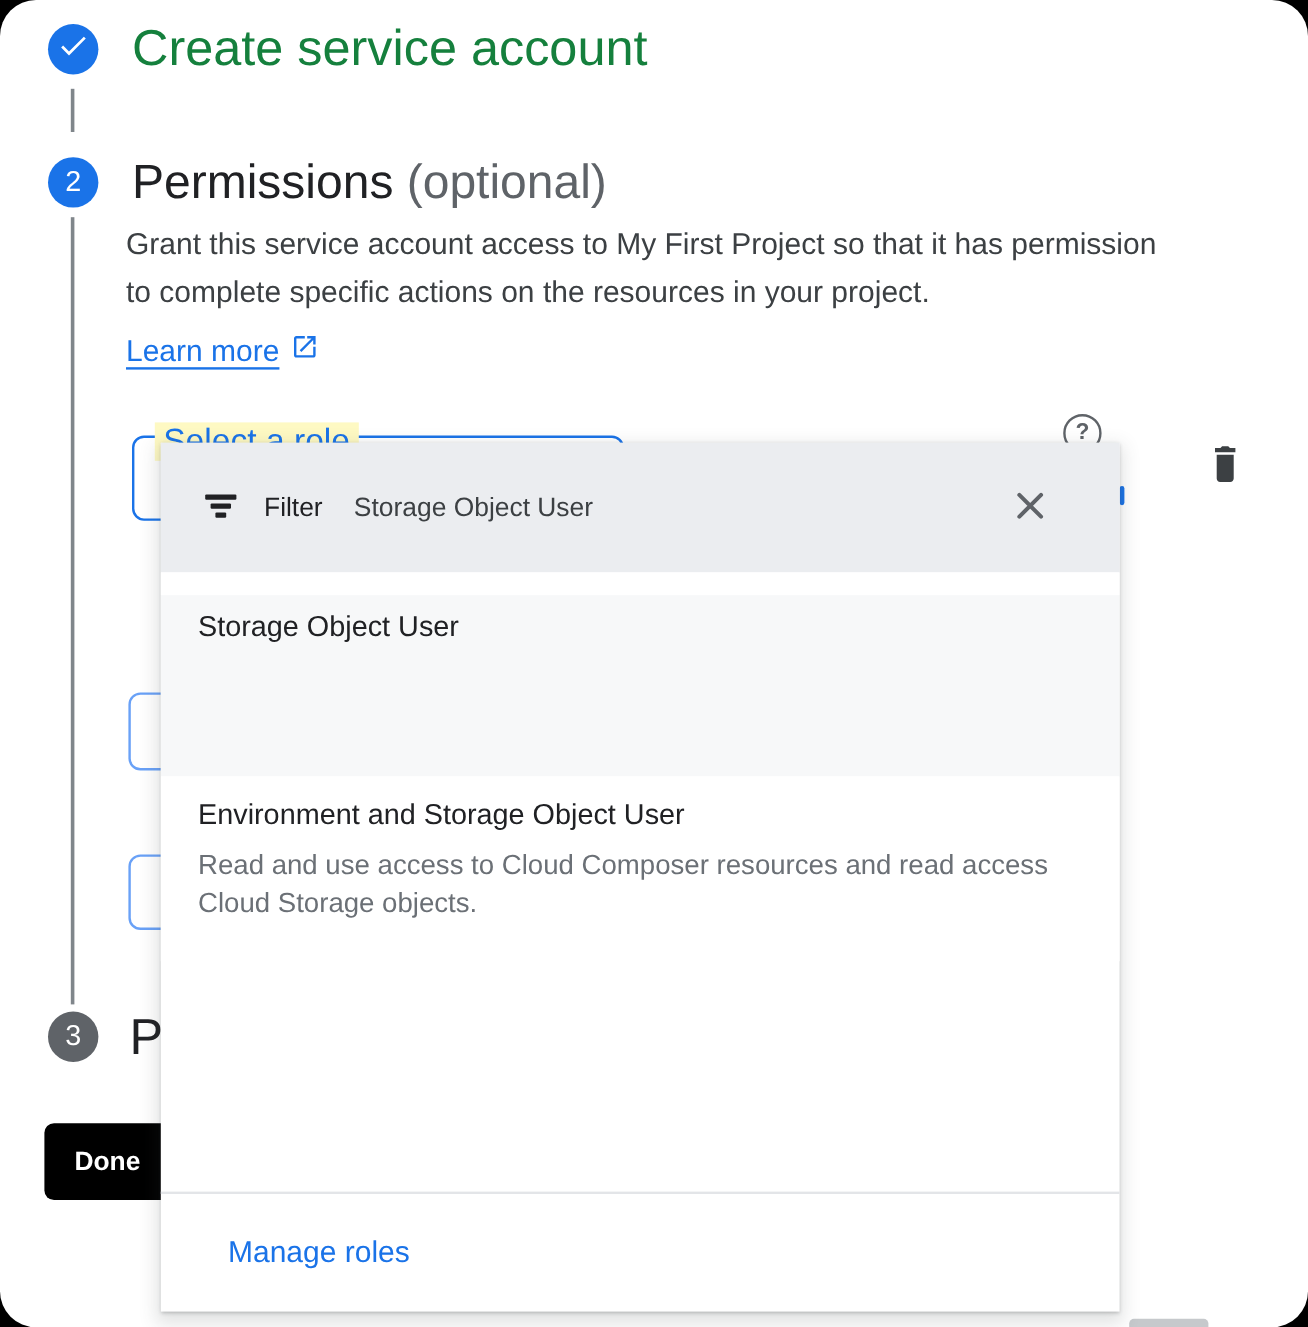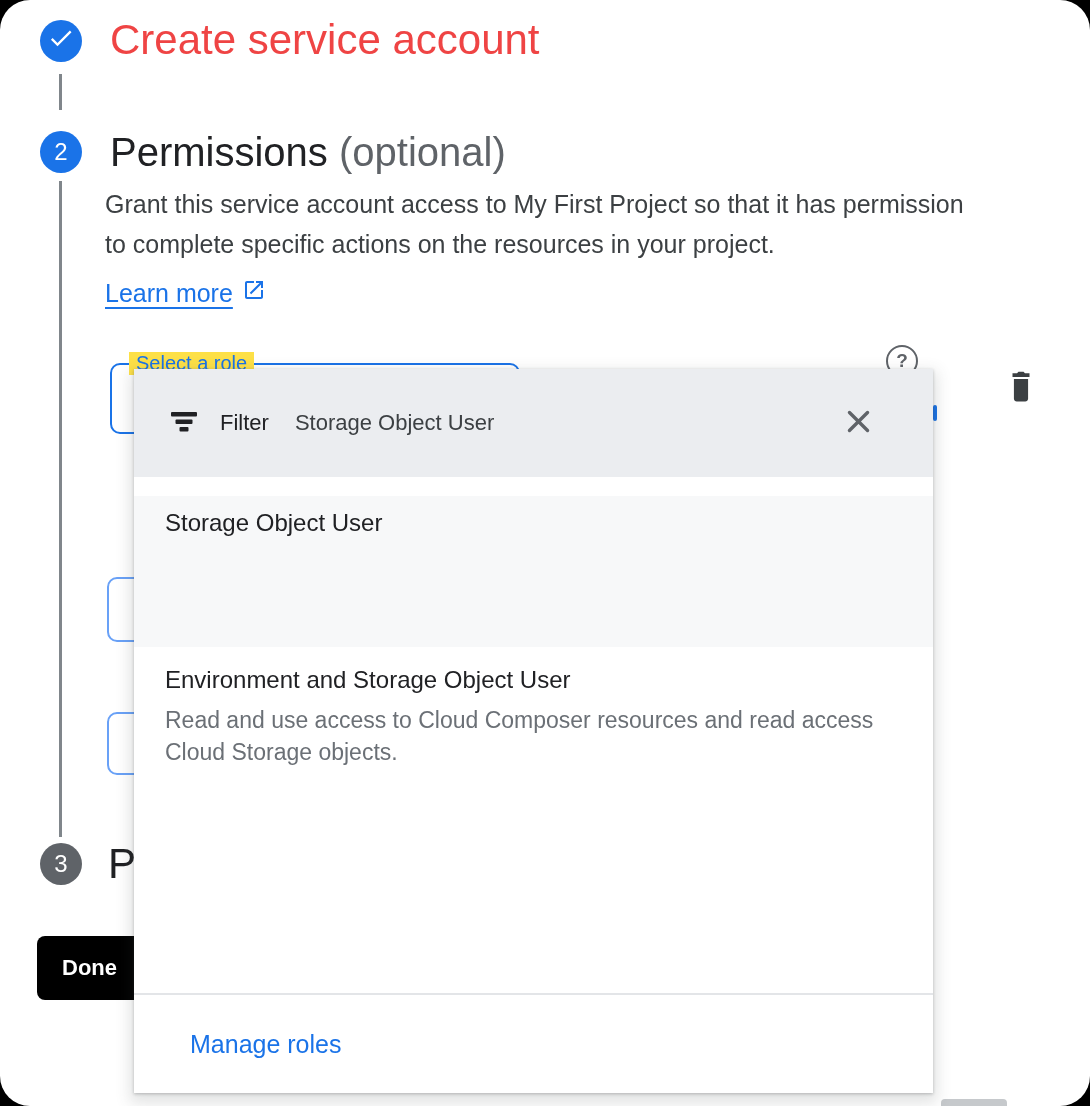--- a/index.html
+++ b/index.html
@@ -6,32 +6,32 @@
   body{font-family:"Liberation Sans","DejaVu Sans",sans-serif;-webkit-font-smoothing:antialiased;}
   .canvas{position:relative;width:1090px;height:1106px;background:#000;overflow:hidden;}
   .card{position:absolute;inset:0;background:#fff;border-radius:30px;overflow:hidden;}
 
   
   .step-badge{position:absolute;width:42px;height:42px;border-radius:50%;display:flex;align-items:center;justify-content:center;color:#fff;font-size:24px;font-weight:500;}
   .badge-blue{background:#1a73e8;}
   .badge-gray{background:#5f6368;}
   .connector{position:absolute;left:59px;width:3px;background:#80868b;}
 
-  .step1-title{position:absolute;left:110px;top:16px;font-size:42px;line-height:48px;color:#ef4444;}
+  .step1-title{position:absolute;left:110px;top:16px;font-size:42px;line-height:48px;color:#15803d;}
   .step2-title{position:absolute;left:110px;top:128px;font-size:40px;line-height:48px;color:#202124;}
   .title-suffix{color:#5f6368;}
   .step3-title{position:absolute;left:108px;top:840px;font-size:42px;line-height:48px;color:#202124;}
 
   .description{position:absolute;left:105px;top:184px;width:860px;font-size:25px;line-height:40px;color:#3c4043;}
   .learn-more{position:absolute;left:105px;top:276px;font-size:25px;line-height:34px;color:#1a73e8;display:flex;align-items:center;gap:9px;cursor:pointer;}
   .learn-more .lm-text{text-decoration:underline;text-underline-offset:5px;}
 
   
   .role-field{position:absolute;left:110px;top:363px;width:406px;height:67px;border:2.5px solid #1a73e8;border-radius:10px;background:#fff;z-index:2;}
-  .role-field-label{position:absolute;left:17px;top:-13px;background:#fde047;padding:0 7px;font-size:20px;color:#1a73e8;white-space:nowrap;}
+  .role-field-label{position:absolute;left:17px;top:-13px;background:#fef9c3;padding:0 7px;font-size:28px;color:#1a73e8;white-space:nowrap;}
 
   .iam-label{position:absolute;left:618px;top:347px;font-size:24px;color:#3c4043;}
   .help-icon{position:absolute;left:886px;top:345px;width:28px;height:28px;border:2.5px solid #5f6368;border-radius:50%;display:flex;align-items:center;justify-content:center;font-size:19px;font-weight:700;color:#5f6368;cursor:pointer;}
   .trash-btn{position:absolute;left:1004px;top:366px;width:34px;height:40px;cursor:pointer;background:none;border:none;padding:0;}
 
   .hidden-frag{position:absolute;left:107px;width:72px;border:2px solid #69a1f7;border-radius:10px;background:#fff;z-index:2;}
   .frag1{top:577px;height:61px;}
   .frag2{top:712px;height:59px;}
   .blue-sliver{position:absolute;left:933px;top:405px;width:4px;height:16px;background:#1a73e8;border-radius:2px;}
   .gray-sliver{position:absolute;left:941px;top:1099px;width:66px;height:7px;background:#c6c9cc;border-radius:4px 4px 0 0;}

